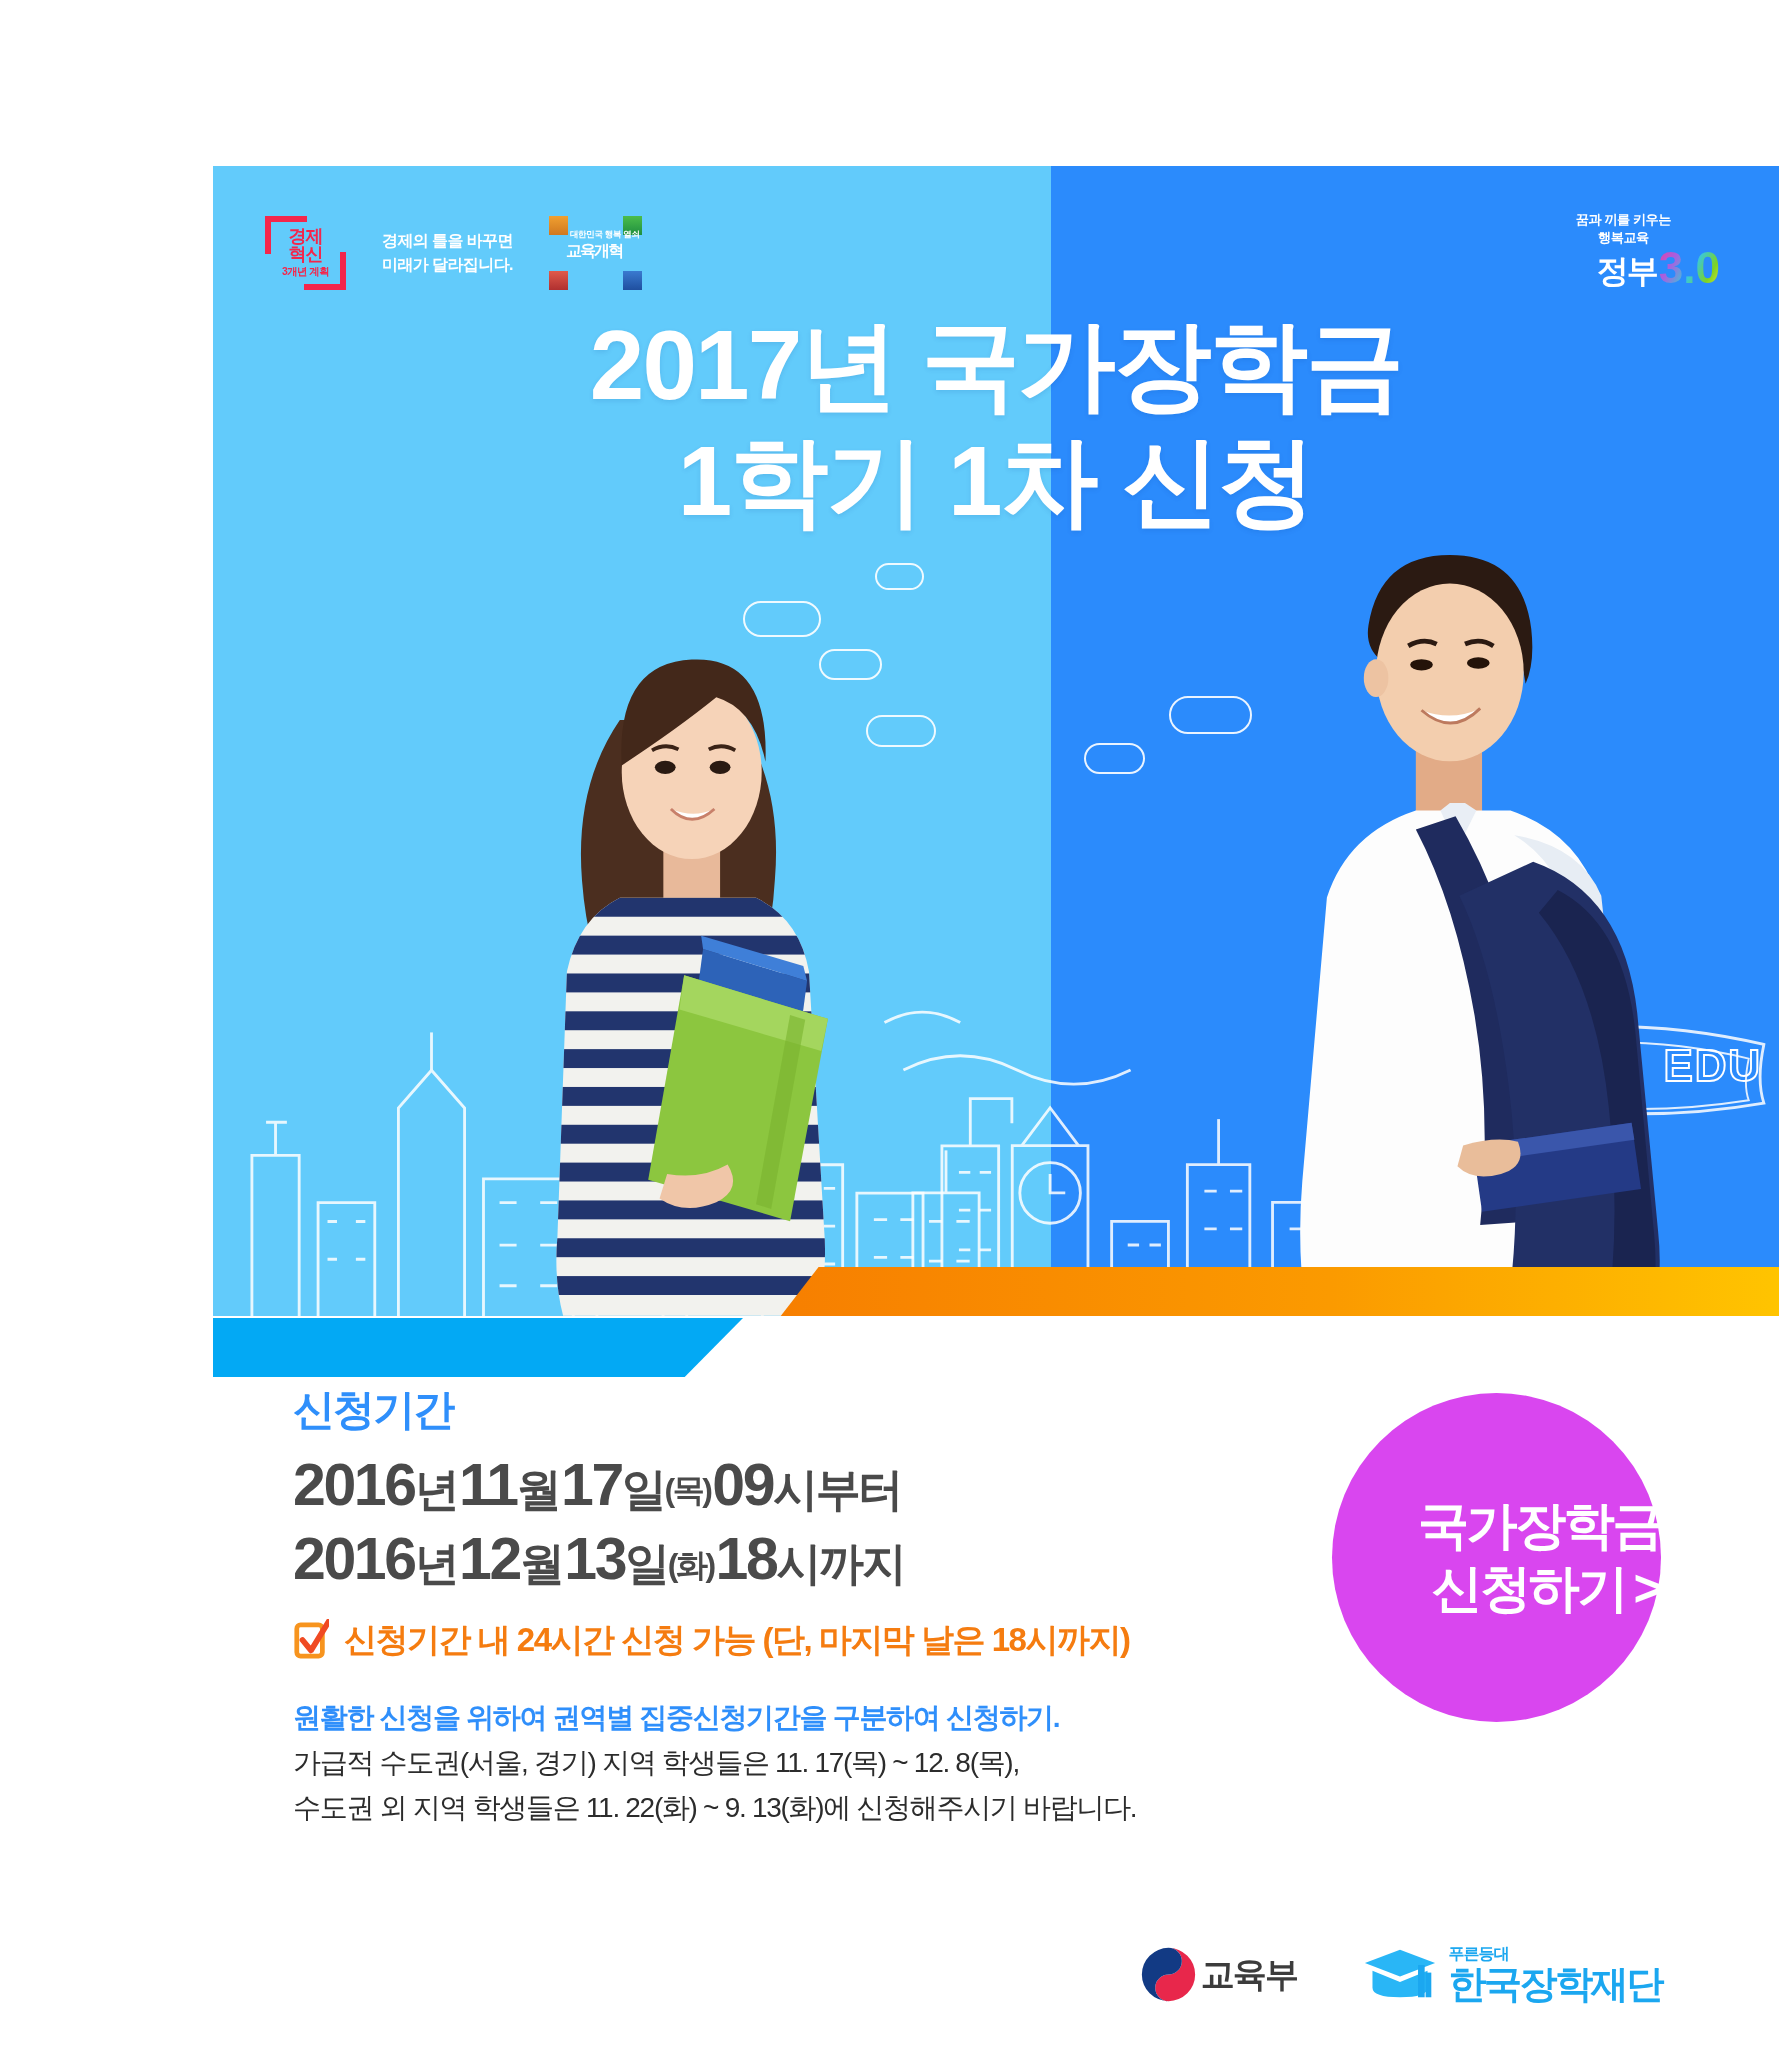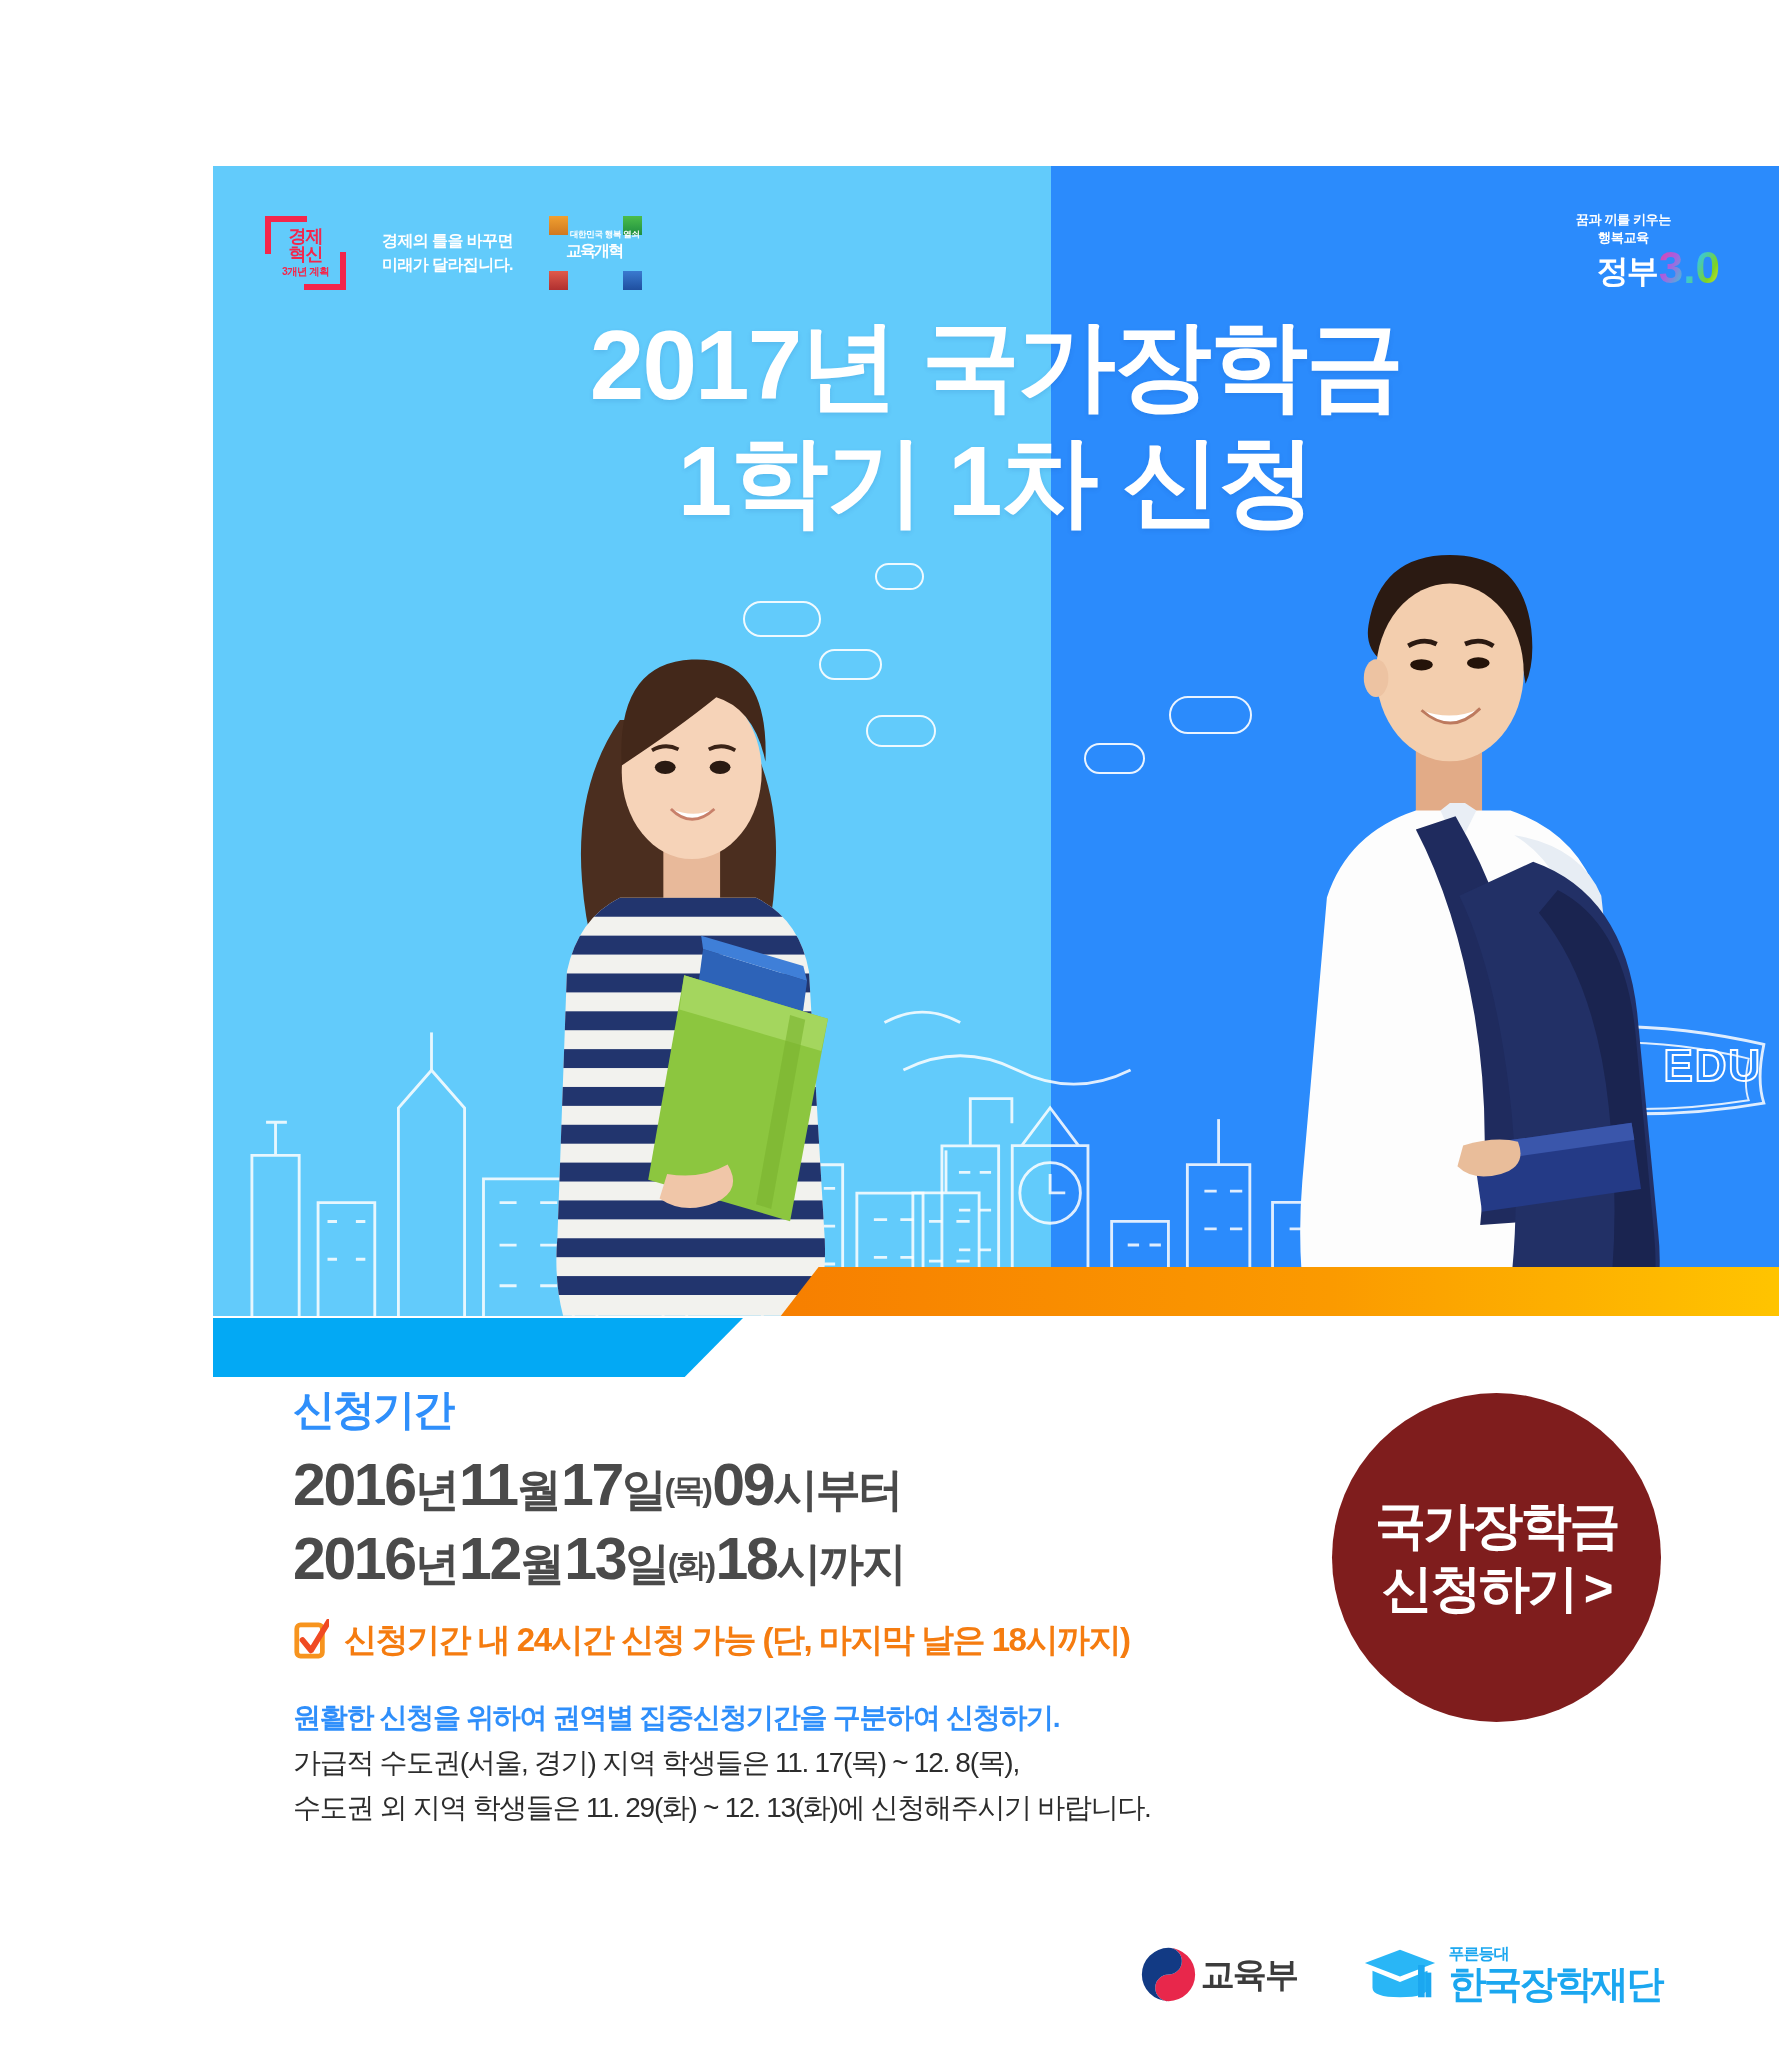--- a/index.html
+++ b/index.html
@@ -271,24 +271,24 @@
   }
 
   
   .cta {
     position: absolute;
     left: 1332px;
     top: 1393px;
     width: 329px;
     height: 329px;
     border-radius: 50%;
-    background: #7f1d1d;
+    background: #d946ef;
     display: flex;
     flex-direction: column;
-    align-items: center;
+    align-items: flex-end;
     justify-content: center;
     cursor: pointer;
   }
   .cta-l1, .cta-l2 {
     color: #ffffff;
     font-size: 51px;
     font-weight: 700;
     letter-spacing: -2.4px;
     line-height: 1.22;
     white-space: nowrap;
@@ -573,21 +573,21 @@
         <rect x="4" y="6" width="27" height="33" rx="4" fill="none" stroke="#f7941e" stroke-width="5"></rect>
         <path d="M10 22 l9 11 l19 -31" fill="none" stroke="#f04a23" stroke-width="6" stroke-linecap="round" stroke-linejoin="round"></path>
       </svg>
     </span>
     <span class="note-text">신청기간 내 24시간 신청 가능 (단, 마지막 날은 18시까지)</span>
   </div>
 
   <div class="para">
     <span class="blue">원활한 신청을 위하여 권역별 집중신청기간을 구분하여 신청하기.</span>
     <span class="dark">가급적 수도권(서울, 경기) 지역 학생들은 11. 17(목) ~ 12. 8(목),</span>
-    <span class="dark">수도권 외 지역 학생들은 11. 29(화) ~ 12. 13(화)에 신청해주시기 바랍니다.</span>
+    <span class="dark">수도권 외 지역 학생들은 11. 22(화) ~ 9. 13(화)에 신청해주시기 바랍니다.</span>
   </div>
 </div>
 
 <div class="cta">
   <span class="cta-l1">국가장학금</span>
   <span class="cta-l2">
     <span>신청하기</span>
     <span>&gt;</span>
   </span>
 </div>

